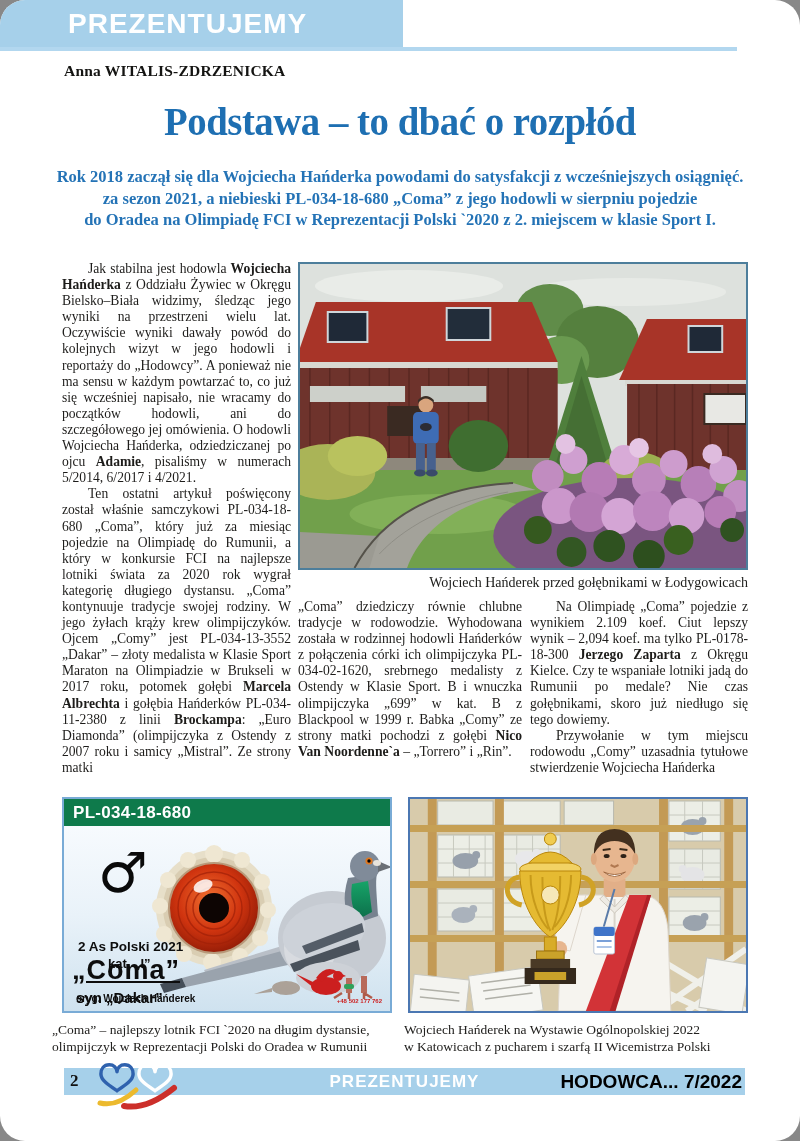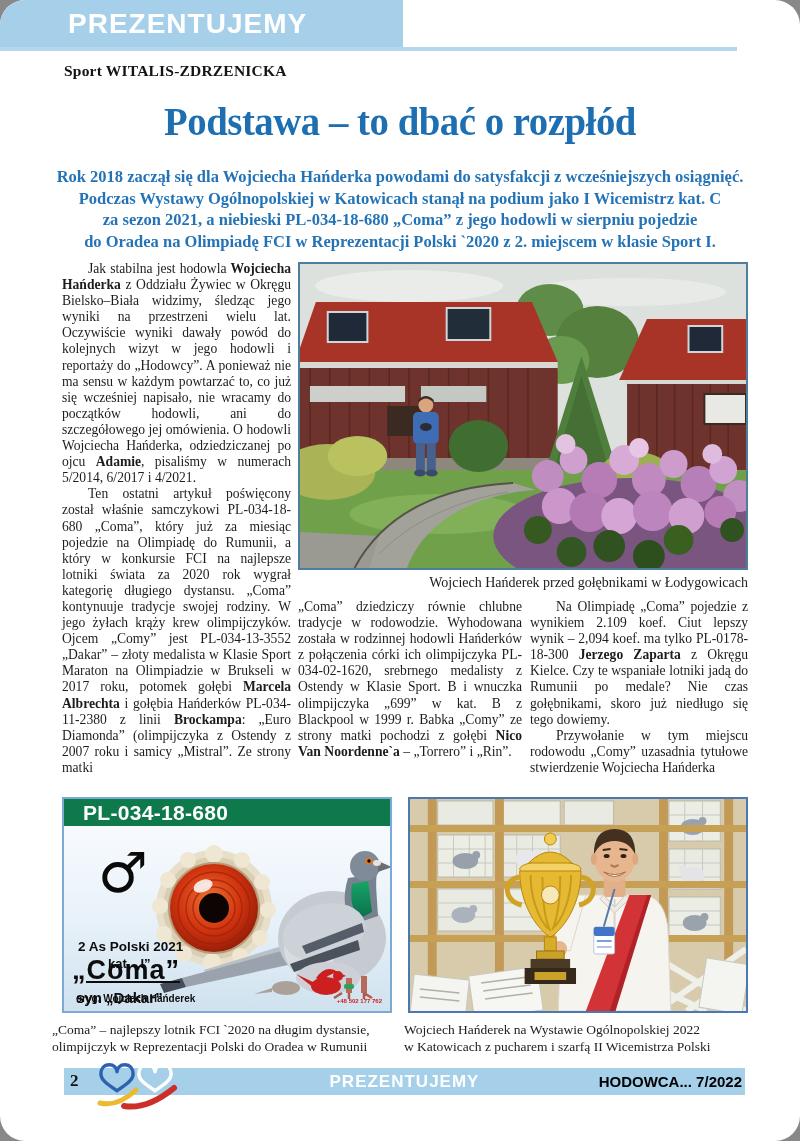--- a/index.html
+++ b/index.html
@@ -48,22 +48,22 @@
     font-size:14px;color:#20201e;
   }
   
   .pigeon-card{
     position:absolute;left:62px;top:797px;width:330px;height:216px;
     border:2px solid #79abd6;box-sizing:border-box;
     background:linear-gradient(180deg,#fbfdff 0%,#e9f2f9 55%,#cfe2ef 100%);
   }
   .pc-header{
     position:absolute;left:0;top:0;width:100%;height:27px;background:#0e7a4b;
-    font-family:"Liberation Sans",sans-serif;font-weight:700;font-size:21px;
-    color:#ffffff;line-height:27px;padding-left:19px;box-sizing:border-box;letter-spacing:.3px;
+    font-family:"Liberation Sans",sans-serif;font-weight:700;font-size:17px;
+    color:#ffffff;line-height:27px;padding-left:9px;box-sizing:border-box;letter-spacing:.3px;
   }
   .pc-art{position:absolute;left:0;top:27px;width:326px;height:185px;}
   .pc-sex{position:absolute;left:34px;top:46px;font-size:56px;line-height:56px;color:#0a0a0a;
     font-family:"DejaVu Sans",sans-serif;}
   .pc-text{font-family:"Liberation Sans",sans-serif;font-weight:700;color:#0d0d0d;position:absolute;}
   .pc-award1{left:14px;top:140px;font-size:13.5px;}
   .pc-award2{left:44px;top:157px;font-size:13px;}
   .pc-name{left:8px;top:156px;font-size:27px;letter-spacing:1px;text-decoration:underline;}
   .pc-line{left:12px;top:190px;font-size:15px;text-align:center;}
   .pc-credit{left:12px;bottom:7px;font-size:10px;}
@@ -86,39 +86,38 @@
   .footer-num{
     position:absolute;left:70px;top:1071px;font-weight:700;font-size:17px;color:#111;
   }
   .footer-section{
     position:absolute;left:64px;top:1068px;width:681px;height:27px;text-align:center;
     font-family:"Liberation Sans",sans-serif;font-weight:700;font-size:17px;line-height:27px;
     color:#ffffff;letter-spacing:1px;
   }
   .footer-issue{
     position:absolute;right:58px;top:1068px;height:27px;line-height:27px;
-    font-family:"Liberation Sans",sans-serif;font-weight:700;font-size:15px;color:#000;
+    font-family:"Liberation Sans",sans-serif;font-weight:700;font-size:19px;color:#000;
   }
   .footer-hearts{position:absolute;left:92px;top:1061px;width:96px;height:50px;}
 </style>
 </head>
 <body>
 
 <div class="page">
 
   <div class="kicker-bar"></div>
   <div class="kicker-text">PREZENTUJEMY</div>
   <div class="kicker-rule"></div>
 
-  <div class="author">Sport WITALIS-ZDRZENICKA</div>
+  <div class="author">Anna WITALIS-ZDRZENICKA</div>
   <h1 class="title" style="margin:0;">Podstawa – to dbać o rozpłód</h1>
 
   <div class="intro">
     <div>Rok 2018 zaczął się dla Wojciecha Hańderka powodami do satysfakcji z wcześniejszych osiągnięć.</div>
-    <div>Podczas Wystawy Ogólnopolskiej w Katowicach stanął na podium jako I Wicemistrz kat. C</div>
     <div>za sezon 2021, a niebieski PL-034-18-680 „Coma” z jego hodowli w sierpniu pojedzie</div>
     <div>do Oradea  na Olimpiadę FCI w Reprezentacji Polski `2020 z 2. miejscem w klasie Sport I.</div>
   </div>
 
   <div class="col col1">
     <p class="para indent"><span>Jak stabilna jest hodowla </span><b>Wojciecha Hańderka</b><span> z Oddziału Żywiec w Okręgu Bielsko–Biała widzimy, śledząc jego wyniki na przestrzeni wielu lat. Oczywiście wyniki dawały powód do kolejnych wizyt w jego hodowli i reportaży do „Hodowcy”. A ponieważ nie ma sensu w każdym powtarzać to, co już się wcześniej napisało, nie wracamy do początków hodowli, ani do szczegółowego jej omówienia. O hodowli Wojciecha Hańderka, odziedziczanej po ojcu </span><b>Adamie</b><span>, pisaliśmy w numerach 5/2014, 6/2017 i 4/2021.</span></p>
     <p class="para indent"><span>Ten ostatni artykuł poświęcony został właśnie samczykowi PL-034-18-680 „Coma”, który już za miesiąc pojedzie na Olimpiadę do Rumunii, a który w konkursie FCI na najlepsze lotniki świata za 2020 rok wygrał kategorię długiego dystansu. „Coma” kontynuuje tradycje swojej rodziny. W jego żyłach krąży krew olimpijczyków. Ojcem „Comy” jest PL-034-13-3552 „Dakar” – złoty medalista w Klasie Sport Maraton na Olimpiadzie w Brukseli w 2017 roku, potomek gołębi </span><b>Marcela Albrechta</b><span> i gołębia Hańderków PL-034-11-2380 z linii </span><b>Brockampa</b><span>: „Euro Diamonda” (olimpijczyka z Ostendy z 2007 roku i samicy „Mistral”. Ze strony matki</span></p>
   </div>
 
   <div class="main-photo">

